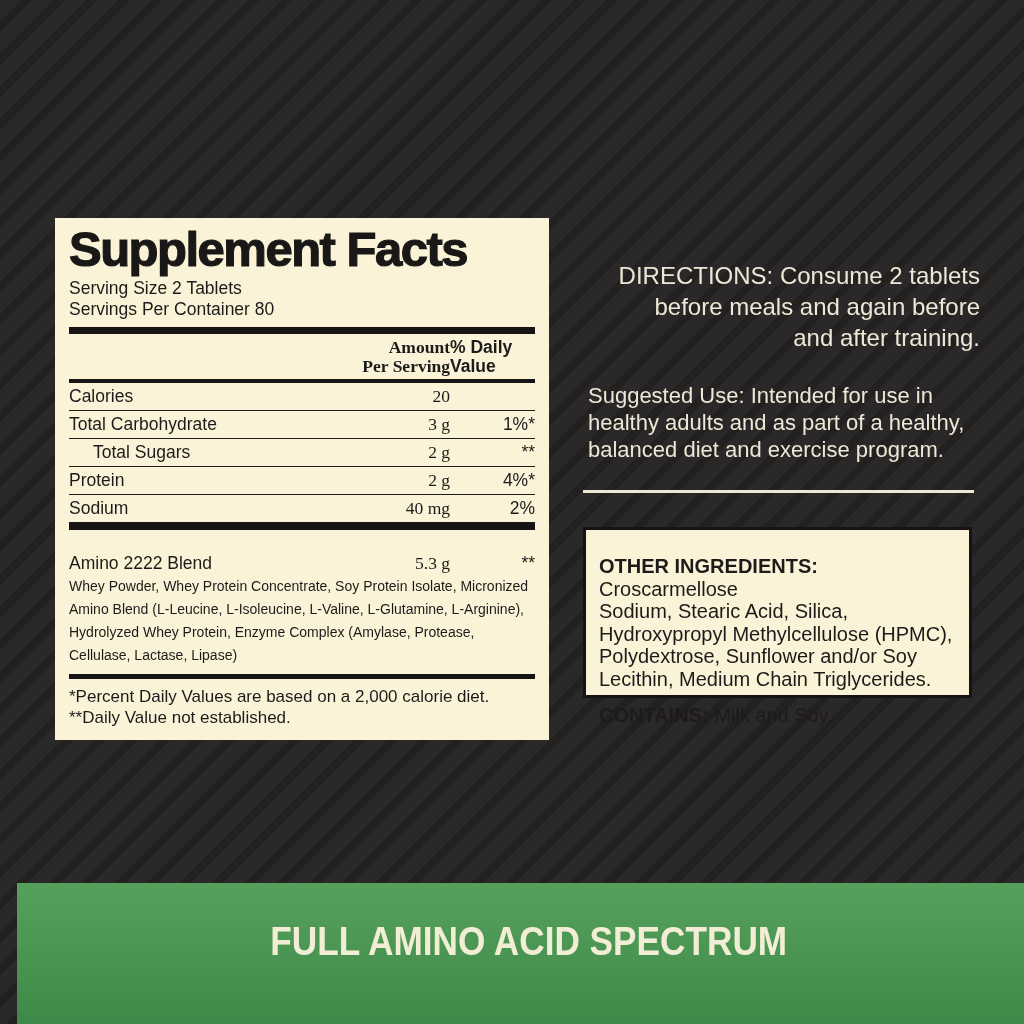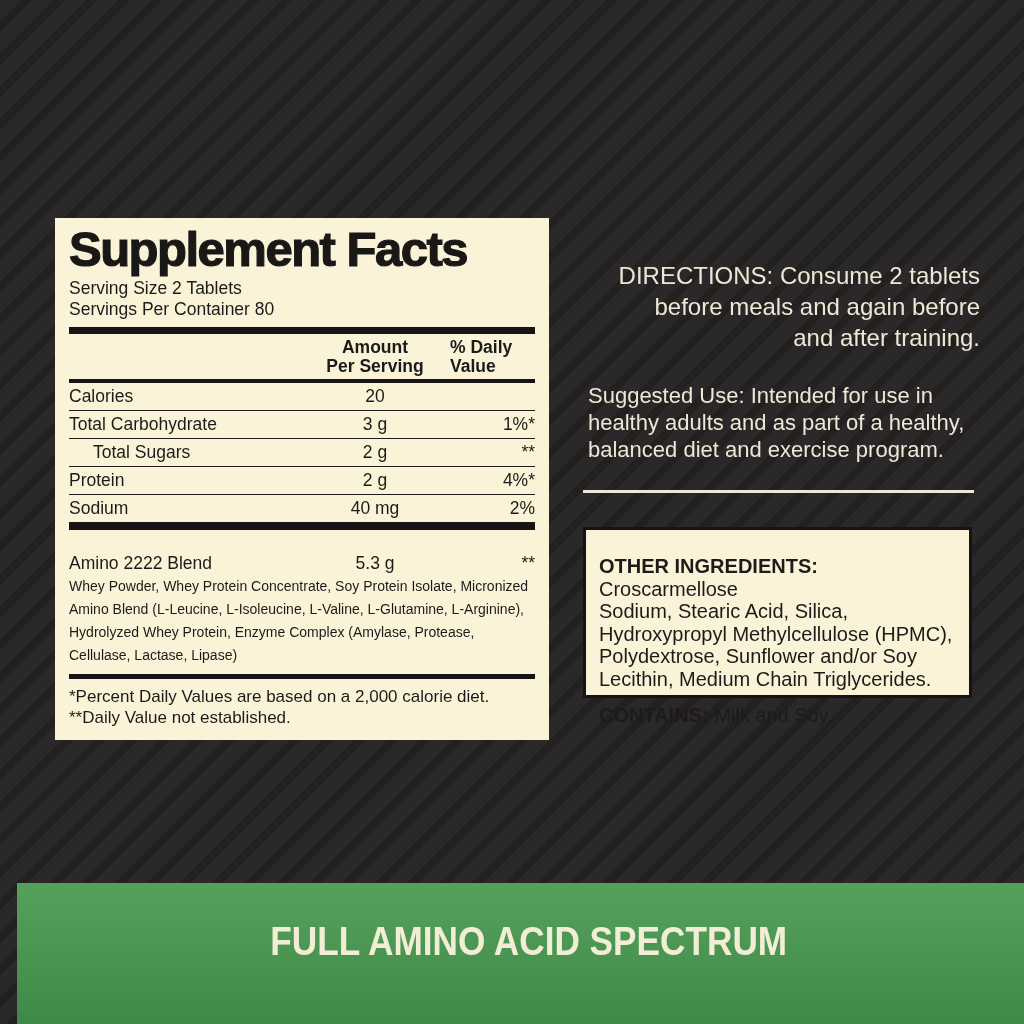--- a/index.html
+++ b/index.html
@@ -16,21 +16,21 @@
   .serving-line{font-size:17.5px;line-height:21px;}
   .serving-block{margin-top:4px;}
   .bar{background:#151313;}
   .bar-thick{height:7px;margin-top:7px;}
   .bar-under-header{height:4px;}
   .bar-mid{height:7px;}
   .bar-med{height:5px;margin-top:7px;}
 
   .cols{display:flex;align-items:flex-end;}
   .col-name{flex:1;}
-  .col-amt{width:150px;text-align:center;}
+  .col-amt{width:150px;text-align:right;font-family:Liberation Serif, serif;}
   .col-dv{width:85px;}
   .table-head{padding:4px 0 3px 0;font-weight:bold;font-size:17.5px;line-height:19px;}
   .table-head .col-dv{text-align:left;}
 
   .nutr-row{display:flex;align-items:center;height:27px;font-size:17.5px;
        border-bottom:1.5px solid #1d1b1a;}
   .nutr-row:last-of-type{border-bottom:none;}
   .nutr-row .col-dv{text-align:right;}
   .indent .row-name{padding-left:24px;}
 

